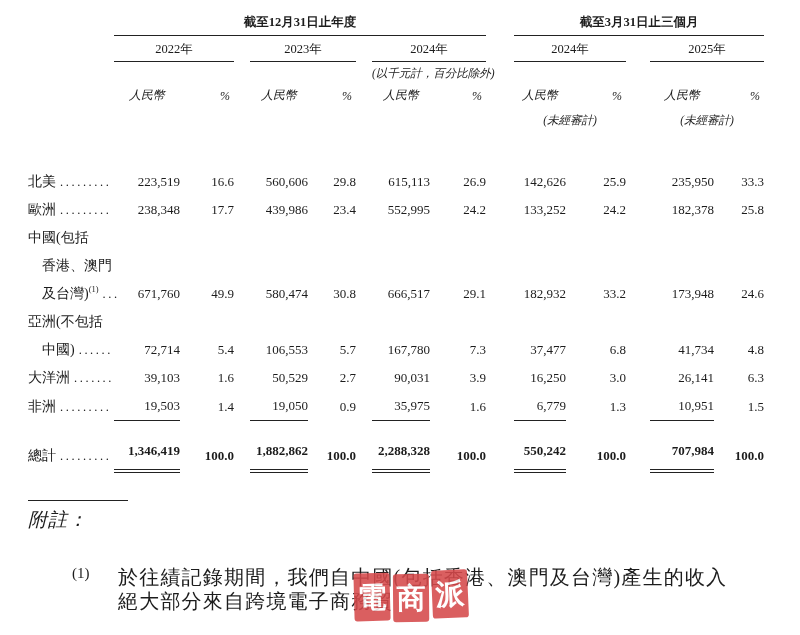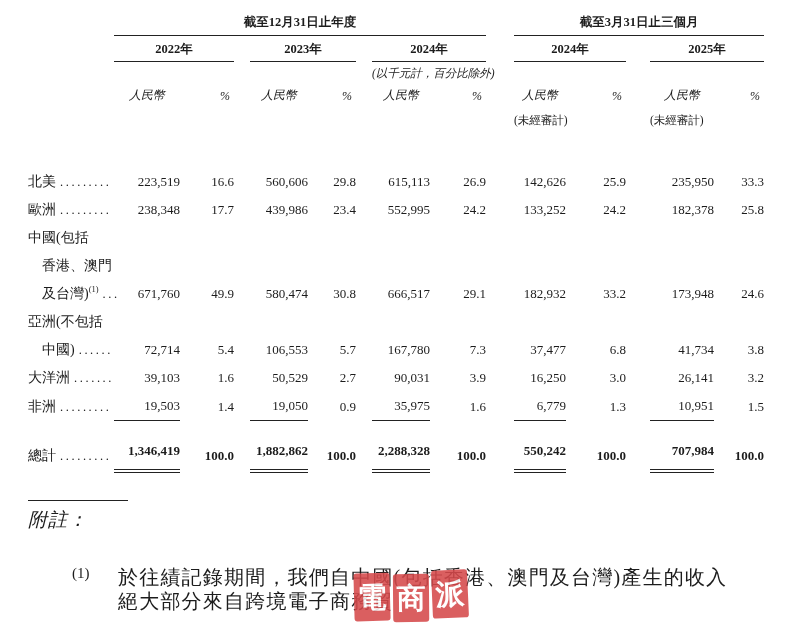--- a/index.html
+++ b/index.html
@@ -5,27 +5,27 @@
   html,body { margin:0; padding:0; background:#fff; }
   .page {
     position:relative; width:800px; height:635px; overflow:hidden; background:#ffffff;
     font-family:"Liberation Serif","DejaVu Serif",serif; color:#1c1c1c;
   }
   table.fin { table-layout:fixed; border-collapse:collapse; width:736px; margin:14px 0 0 28px; }
   td { vertical-align:bottom; padding:0; }
   
   .grp { text-align:center; font-weight:bold; font-size:12.5px; padding-bottom:4px;
          border-bottom:1.6px solid #222; white-space:nowrap; }
-  .yr  { text-align:center; font-weight:bold; font-size:12.5px; padding:5px 0 3px 0;
+  .yr  { text-align:center; font-weight:normal; font-size:12.5px; padding:5px 0 3px 0;
          border-bottom:1.1px solid #222; white-space:nowrap; }
   .sub { font-style:italic; font-size:12px; padding-top:6px; white-space:nowrap; }
   .sub.rmb { text-align:center; }
   .sub.pct { text-align:right; padding-right:4px; }
   .unit { font-style:italic; font-size:11.5px; text-align:center; padding-top:4px; white-space:nowrap; }
-  .unaud { font-size:11.5px; text-align:left; padding-top:9px; white-space:nowrap; }
+  .unaud { font-style:italic; font-size:11.5px; text-align:center; padding-top:9px; white-space:nowrap; }
   
   tbody td { line-height:28px; }
   tbody tr.first td { padding-top:40px; }
   .lbl { font-size:14px; white-space:nowrap; }
   .lbl .line { display:block; }
   .lbl .cont { padding-left:14px; }
   .dots { letter-spacing:2.6px; font-size:12.5px; padding-left:4px; color:#1c1c1c; }
   .lbl sup { font-size:8.5px; vertical-align:super; line-height:0; }
   .num { text-align:right; font-size:13px; white-space:nowrap; }
   .num.ul { border-bottom:1.1px solid #222; }
@@ -204,40 +204,40 @@
           <td class="num rmb">106,553</td>
           <td class="num pct">5.7</td>
           <td></td>
           <td class="num rmb">167,780</td>
           <td class="num pct">7.3</td>
           <td></td>
           <td class="num rmb">37,477</td>
           <td class="num pct">6.8</td>
           <td></td>
           <td class="num rmb">41,734</td>
-          <td class="num pct">3.8</td>
+          <td class="num pct">4.8</td>
         </tr>
         <tr>
           <td class="lbl">
             <span class="line">大洋洲<span class="dots">.......</span></span>
           </td>
           <td class="num rmb">39,103</td>
           <td class="num pct">1.6</td>
           <td></td>
           <td class="num rmb">50,529</td>
           <td class="num pct">2.7</td>
           <td></td>
           <td class="num rmb">90,031</td>
           <td class="num pct">3.9</td>
           <td></td>
           <td class="num rmb">16,250</td>
           <td class="num pct">3.0</td>
           <td></td>
           <td class="num rmb">26,141</td>
-          <td class="num pct">3.2</td>
+          <td class="num pct">6.3</td>
         </tr>
         <tr>
           <td class="lbl">
             <span class="line">非洲<span class="dots">.........</span></span>
           </td>
           <td class="num rmb ul">19,503</td>
           <td class="num pct">1.4</td>
           <td></td>
           <td class="num rmb ul">19,050</td>
           <td class="num pct">0.9</td>

